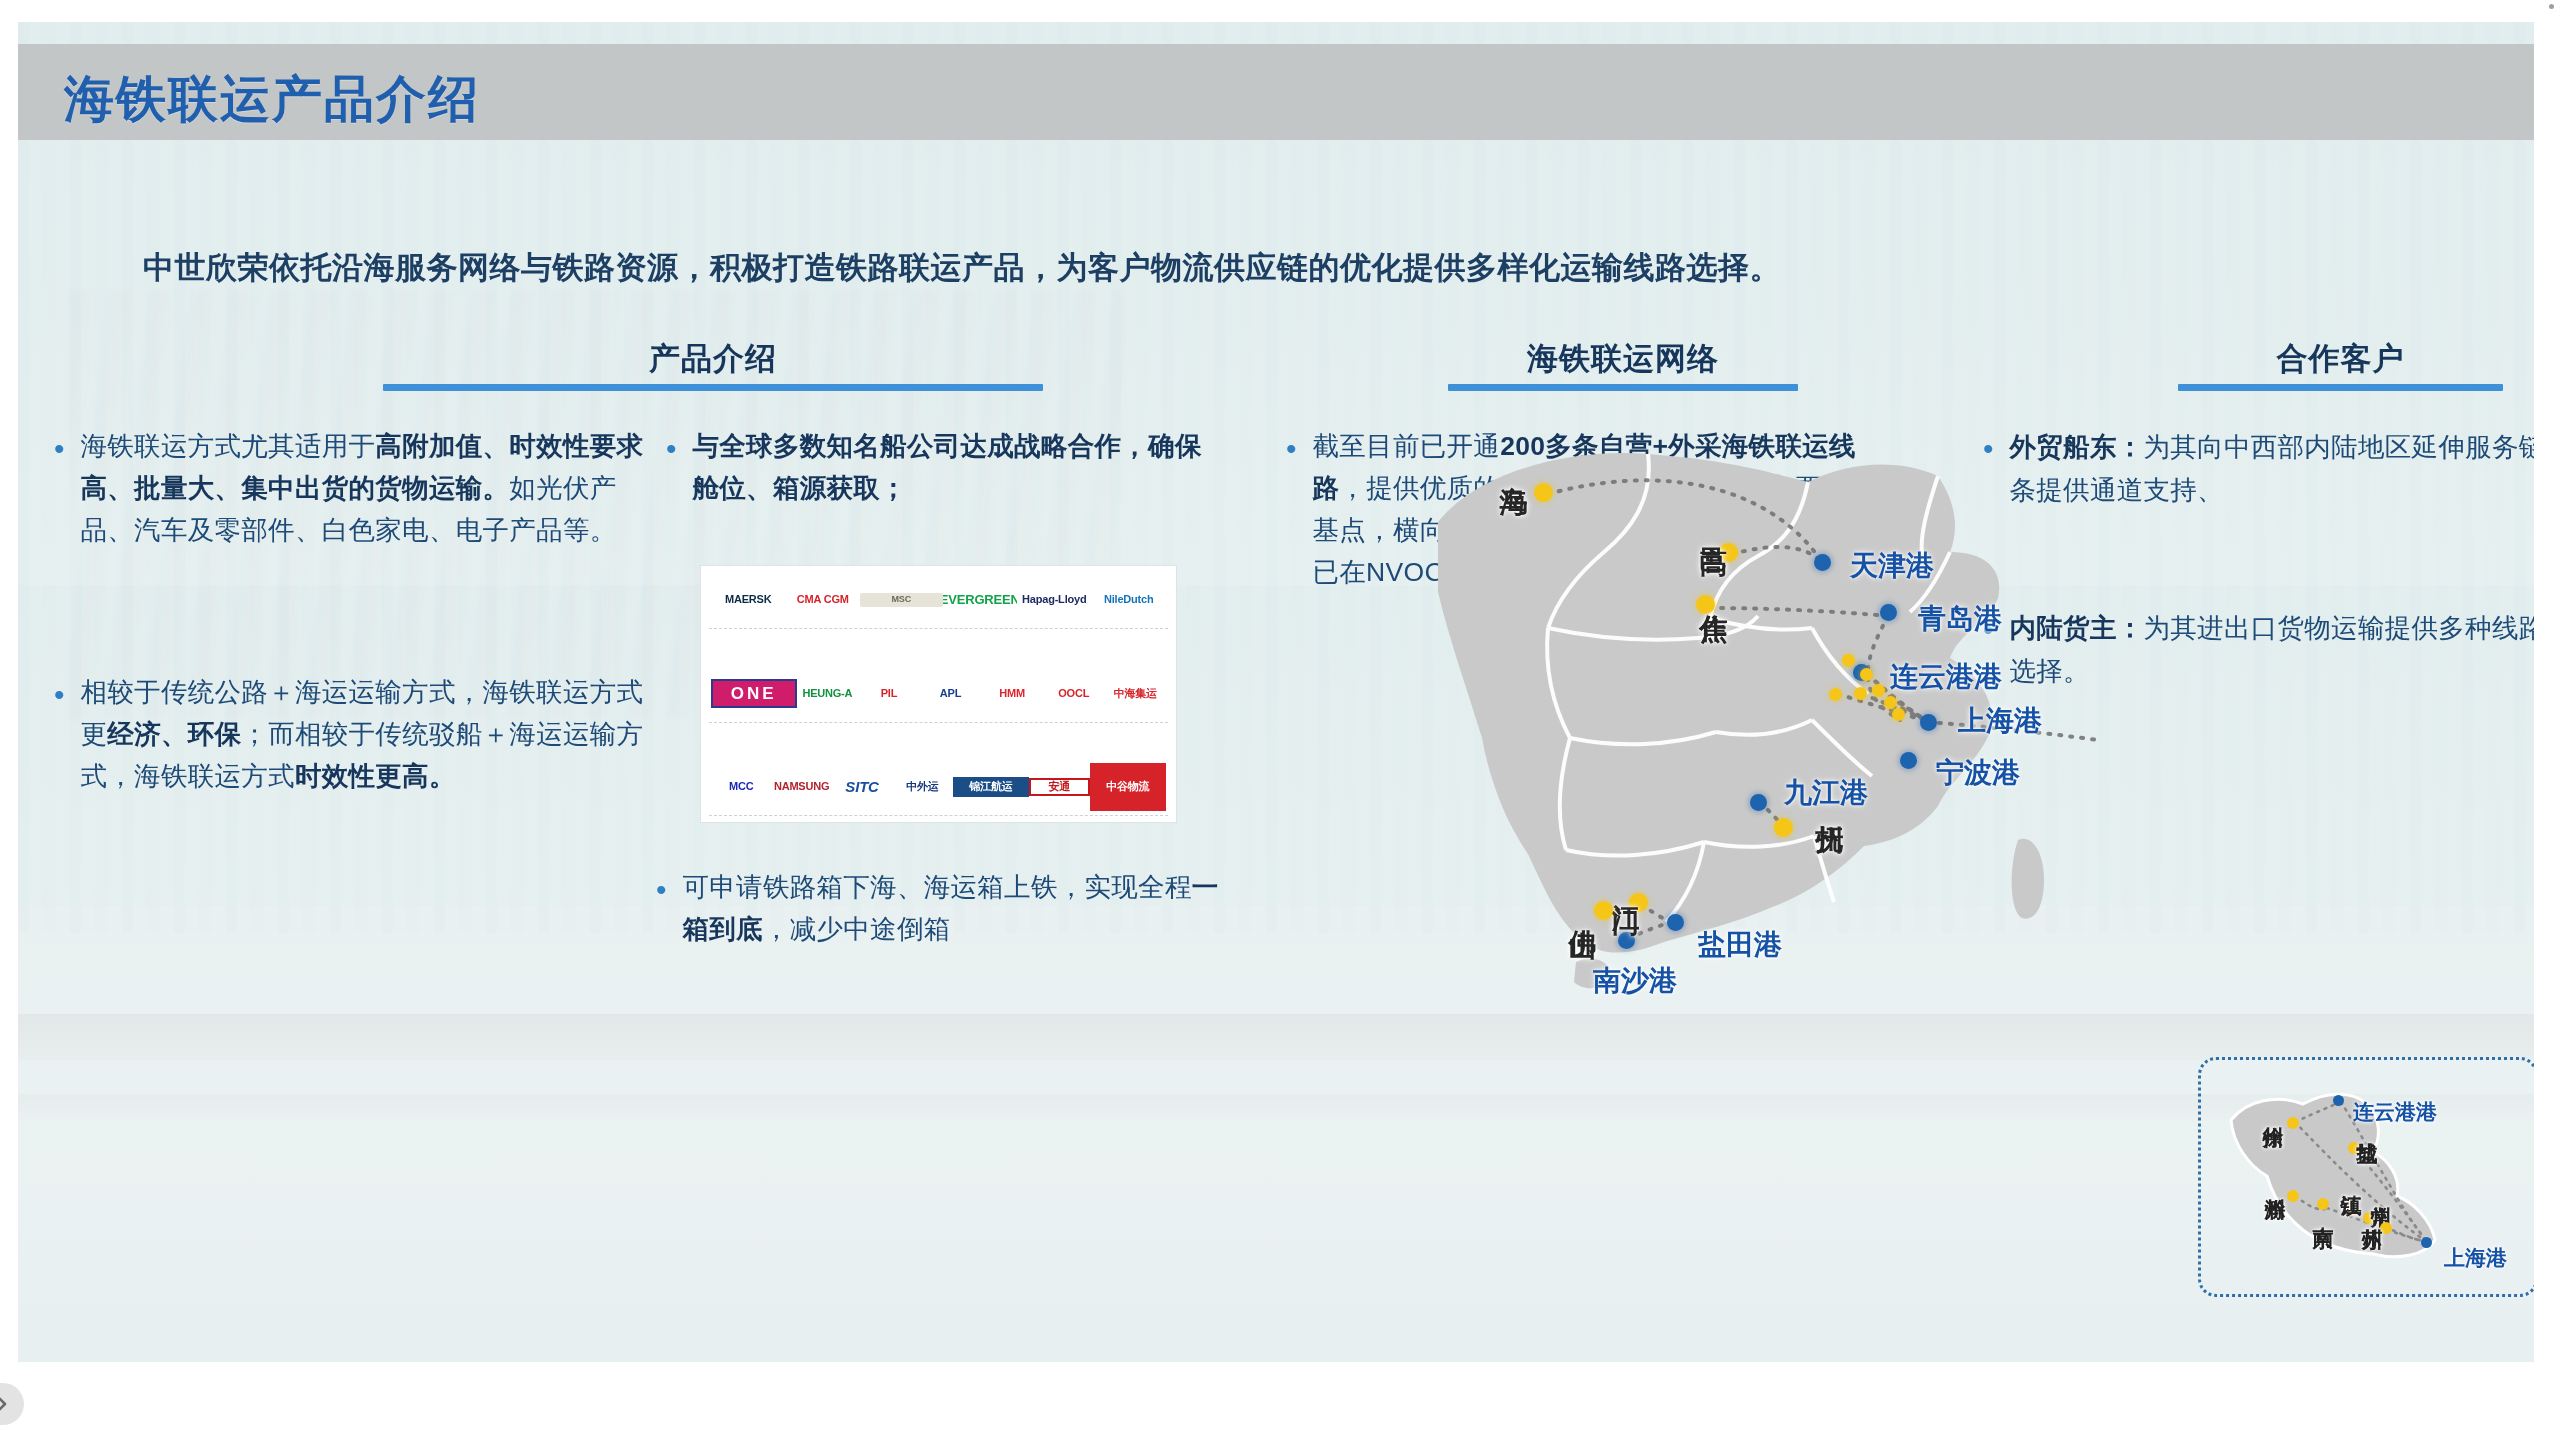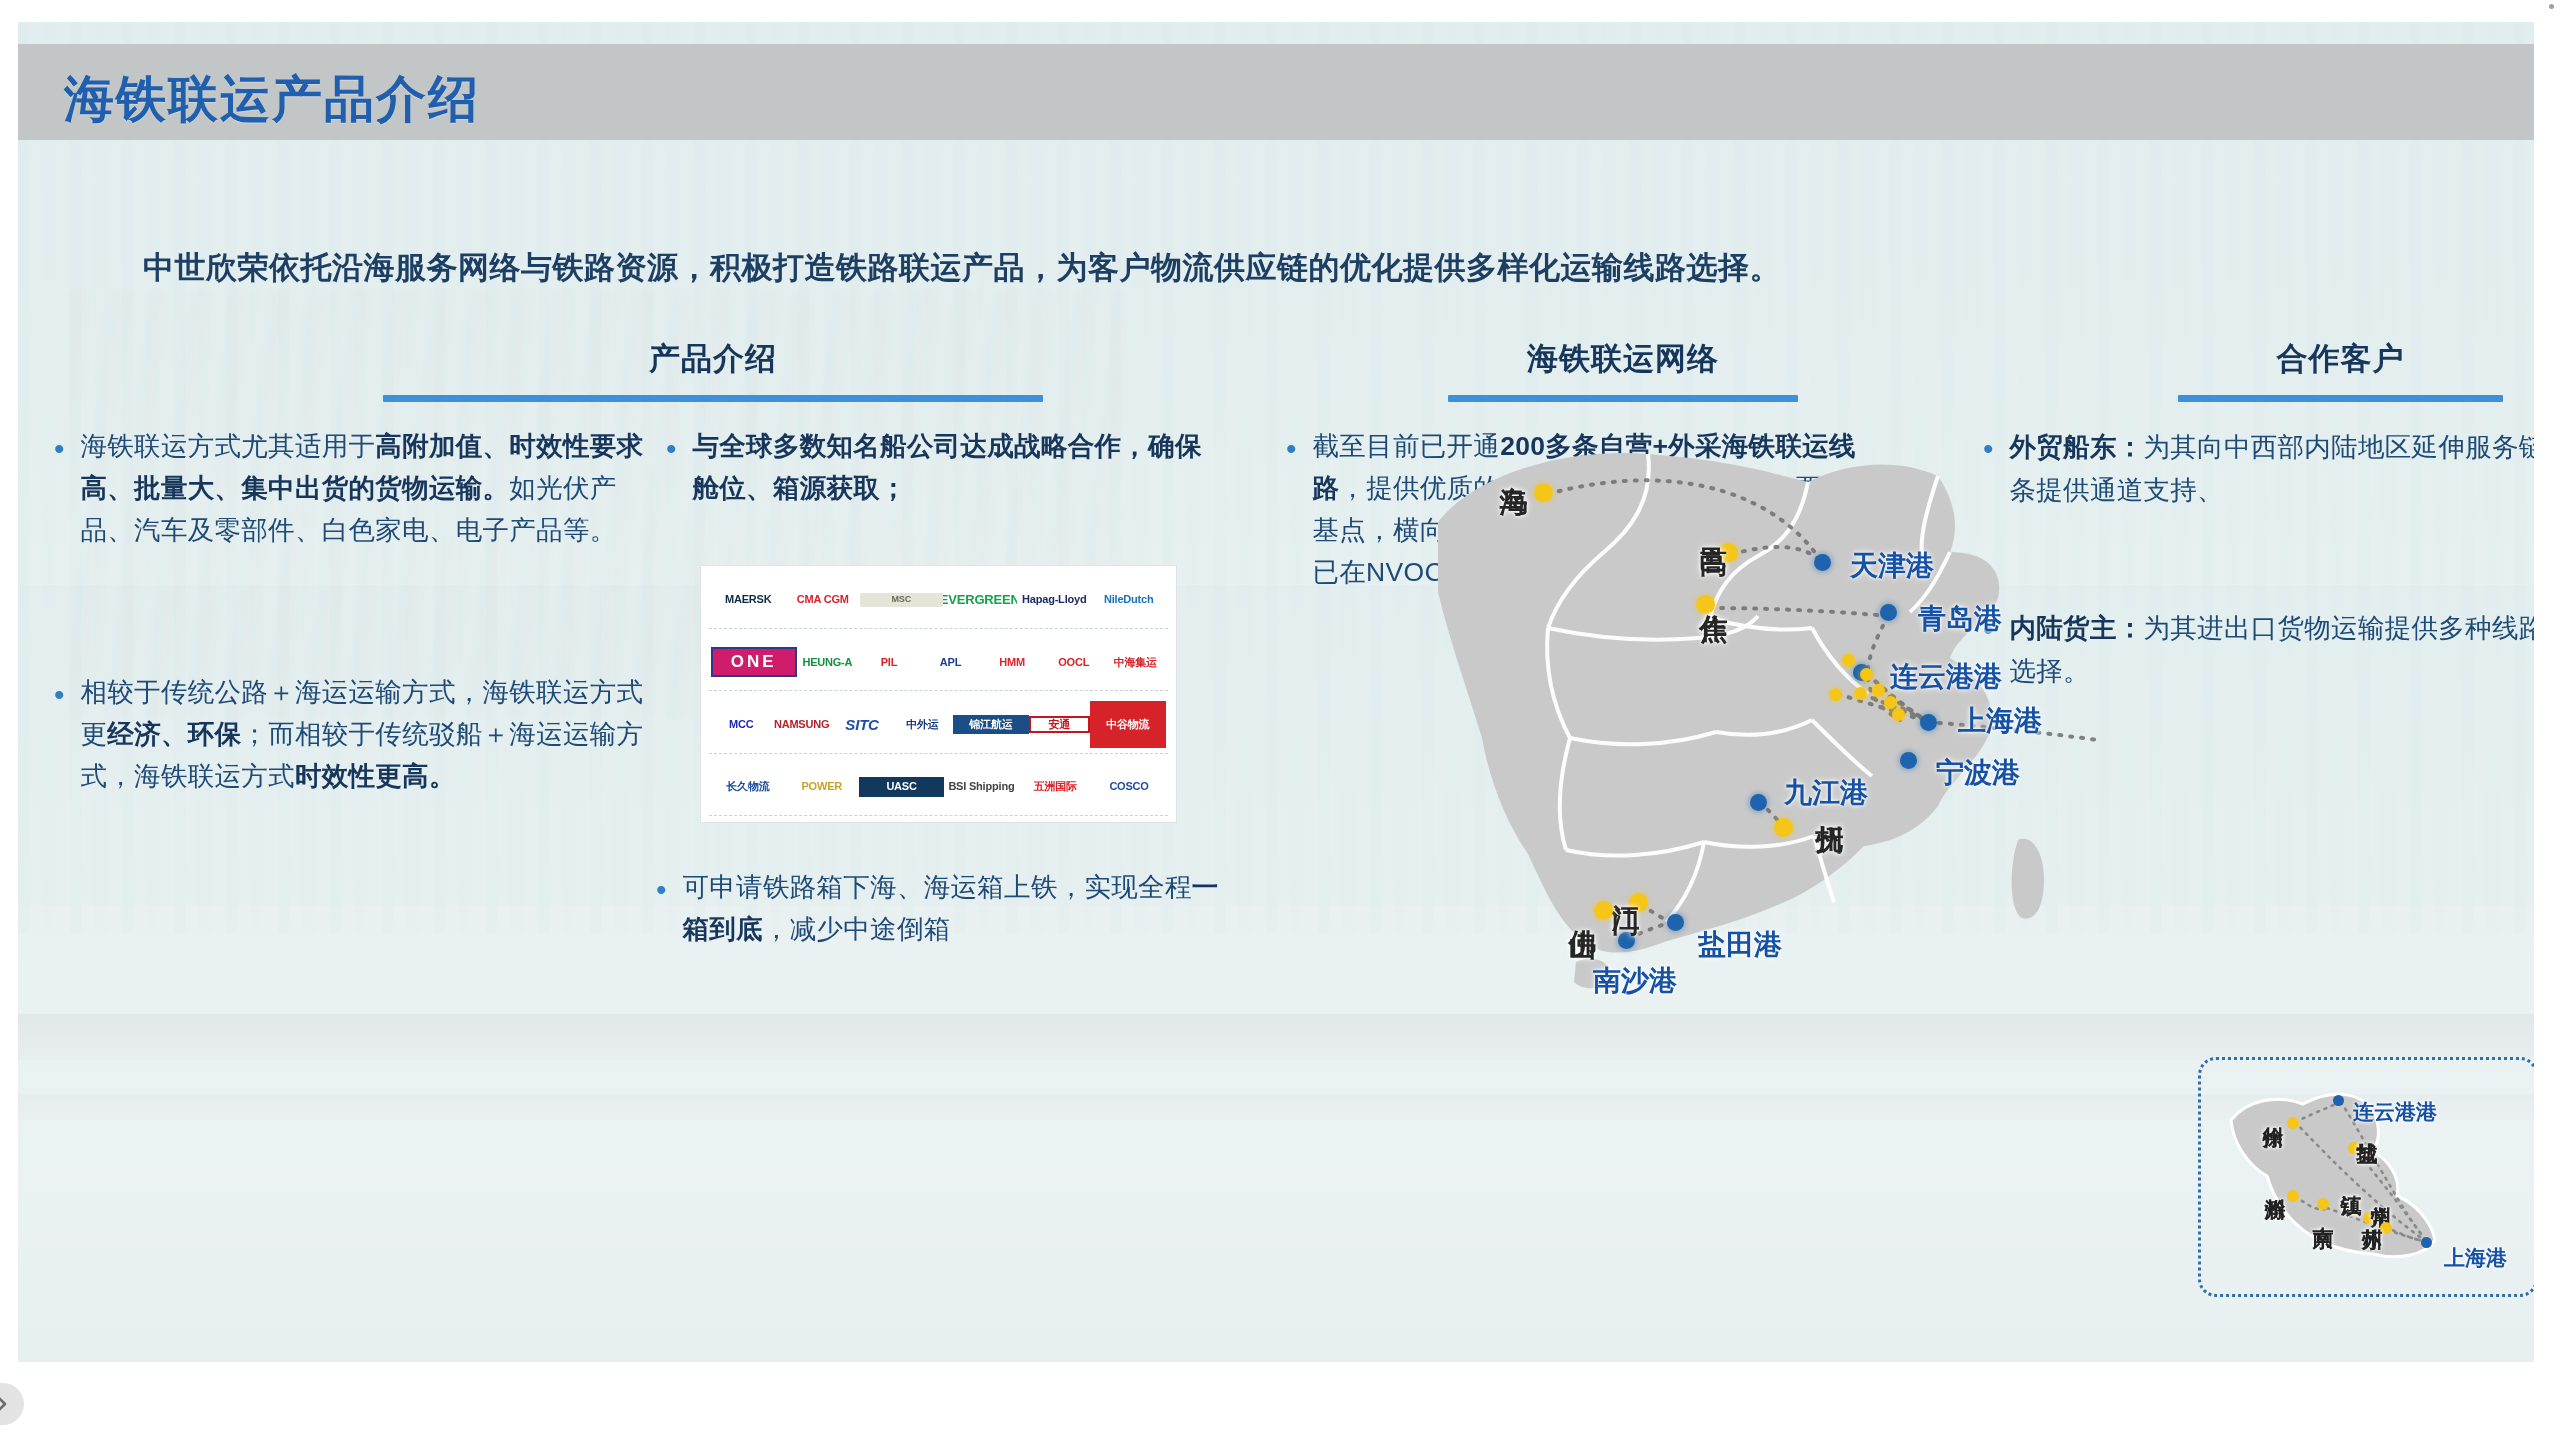--- a/index.html
+++ b/index.html
@@ -61,21 +61,21 @@
   }
   #subtitle{
     position:absolute;left:125px;top:225px;width:2250px;
     font-size:31px;font-weight:bold;color:#1c3f63;letter-spacing:.5px;
   }
 
   
   .sec-head{position:absolute;text-align:center;}
   .sec-head .lbl{
     font-size:31px;font-weight:bold;color:#16365c;letter-spacing:1px;
-    display:block;padding-bottom:15px;font-family:Liberation Mono, monospace;
+    display:block;padding-bottom:4px;font-family:Liberation Mono, monospace;
   }
   .sec-head .rule{display:block;height:7px;background:#3e90d8;border-radius:1px;}
   #sec-1{left:365px;top:316px;width:660px;}
   #sec-2{left:1430px;top:316px;width:350px;}
   #sec-3{left:2160px;top:316px;width:325px;}
 
   
   .bullet{position:absolute;display:flex;}
   .dot{flex:0 0 auto;color:#2f7fc4;font-size:30px;line-height:1.52;margin-right:16px;}
   .btxt{font-size:26.5px;line-height:1.58;color:#1d4a76;letter-spacing:.3px;}
@@ -250,28 +250,20 @@
           <div class="logo lg-cnshipping">中海集运</div>
         </div>
         <div class="logo-row">
           <div class="logo lg-mcc">MCC</div>
           <div class="logo lg-namsung">NAMSUNG</div>
           <div class="logo lg-sitc">SITC</div>
           <div class="logo lg-globe">中外运</div>
           <div class="logo lg-blueflag">锦江航运</div>
           <div class="logo lg-redbox">安通</div>
           <div class="logo lg-diamond">中谷物流</div>
-        </div>
-        <div class="logo-row">
-          <div class="logo lg-cjw">长久物流</div>
-          <div class="logo lg-power">POWER</div>
-          <div class="logo lg-uasc">UASC</div>
-          <div class="logo lg-bsi">BSI Shipping</div>
-          <div class="logo lg-wgd">五洲国际</div>
-          <div class="logo lg-cosco">COSCO</div>
         </div>
       </div>
 
     <div id="map">
       <svg width="1130" height="950" viewBox="0 0 1130 950" style="position:absolute;left:0;top:0;">
 
         <rect x="0" y="0" width="1130" height="950" fill="none"></rect>
         <path d="M540 120 L660 130 L700 220 L640 250 L600 200 Z" fill="#d8e9ed" opacity="0"></path>
 
         <path d="M40 120 C 80 70, 170 46, 250 52 C 330 58, 370 70, 410 80

